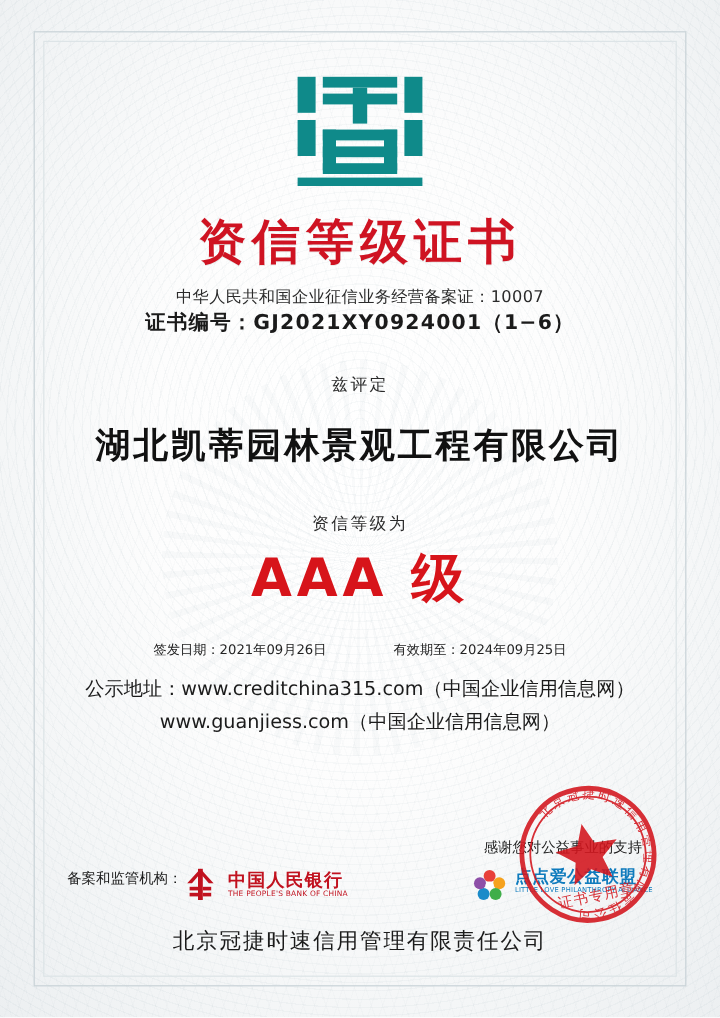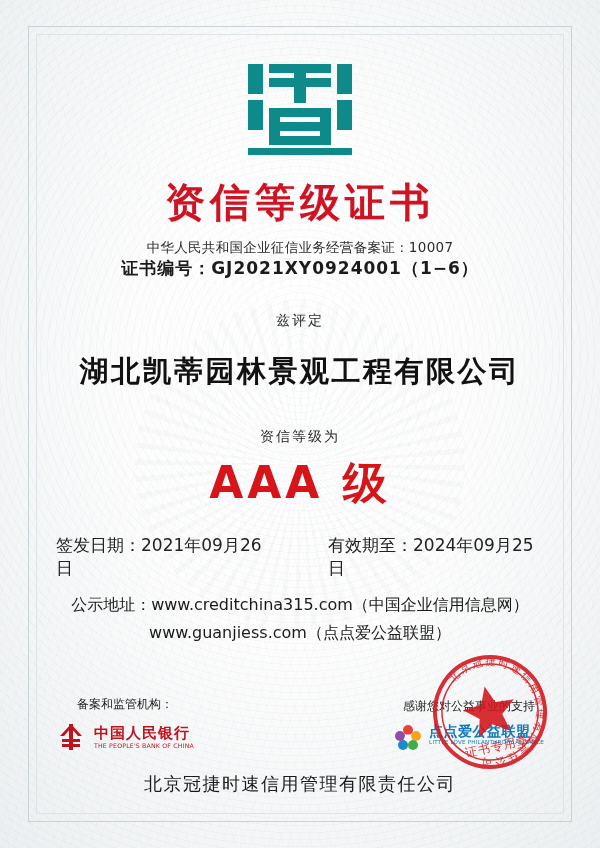--- a/index.html
+++ b/index.html
@@ -143,21 +143,21 @@
     line-height: 1.05;
   }
 
   .dates {
     margin-top: 28px;
     width: 100%;
     display: flex;
     justify-content: center;
     gap: 56px;
     color: #222;
-    font-size: 17px;
+    font-size: 11px;
   }
 
   .urls {
     margin-top: 11px;
     text-align: center;
     color: #1b1b1b;
     font-size: 16px;
     line-height: 1.75;
   }
 
@@ -189,21 +189,21 @@
   }
   .qr-cap {
     margin-top: 4px;
     font-size: 6.5px;
     color: #333;
     letter-spacing: .5px;
   }
 
   .org-col {
     display: flex;
-    flex-direction: column;
+    flex-direction: row;
     align-items: center;
   }
   .org-head {
     font-size: 12px;
     color: #1b1b1b;
     margin-bottom: 9px;
   }
   .org-row {
     display: flex;
     align-items: center;
@@ -323,21 +323,21 @@
     <div class="grade-label">资信等级为</div>
     <div class="grade-value">AAA 级</div>
 
     <div class="dates">
       <div>签发日期：2021年09月26日</div>
       <div>有效期至：2024年09月25日</div>
     </div>
 
     <div class="urls">
       <div>公示地址：www.creditchina315.com（中国企业信用信息网）</div>
-      <div>www.guanjiess.com（点点爱公益联盟）</div>
+      <div>www.guanjiess.com（中国企业信用信息网）</div>
     </div>
   </div>
 
   <div class="bottom">
 
 
     <div class="org-col">
       <div class="org-head">备案和监管机构：</div>
       <div class="org-row">
         <div class="pbc-mark">

